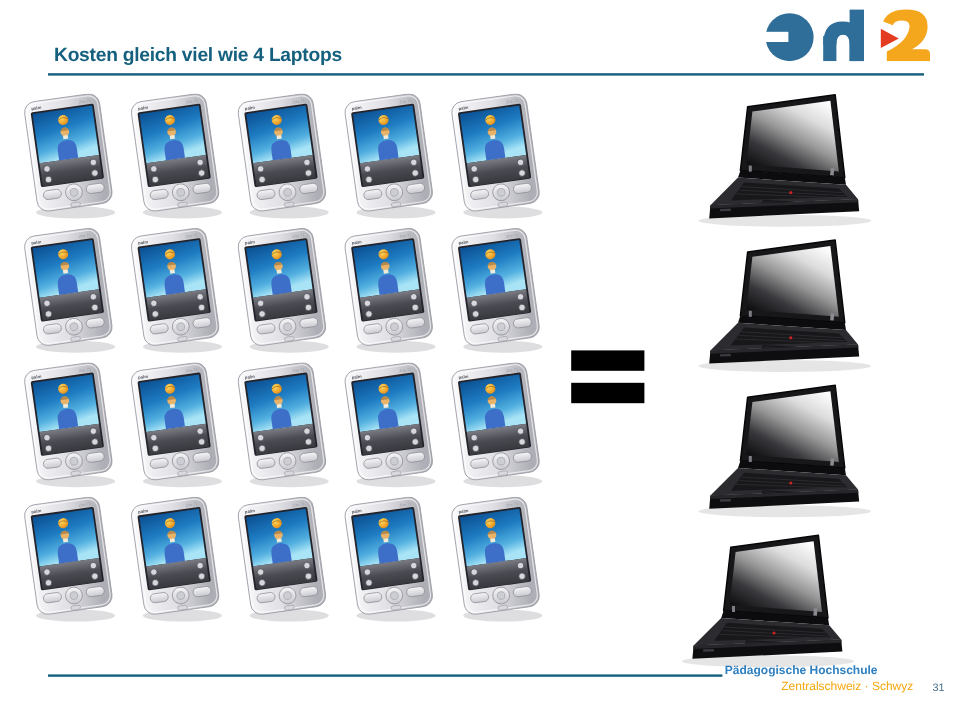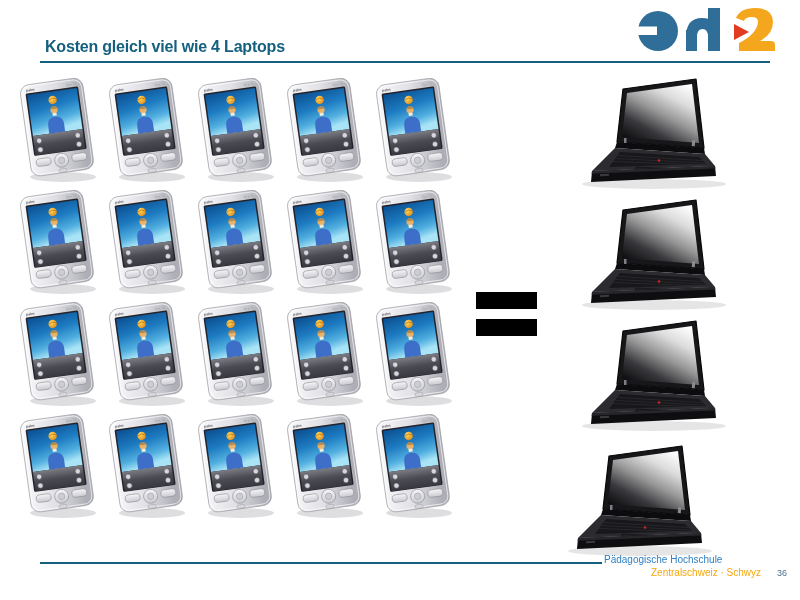--- a/index.html
+++ b/index.html
@@ -24,21 +24,21 @@
   .equals .bar:last-child{margin-bottom:0;}
 
   
   .laptop-stack{position:absolute;left:566px;top:76px;width:182px;display:flex;
                 flex-direction:column;gap:2px;z-index:3;}
   .laptop{width:178px;height:119px;display:block;}
   .laptop-stack .laptop:nth-child(4){transform:translate(-14px,4px);}
 
   
   .footer-rule{position:absolute;left:40px;top:562px;width:562px;height:2px;background:#14607E;z-index:1;}
-  .footer-school{position:absolute;left:604px;top:554px;font-size:10px;font-weight:normal;
+  .footer-school{position:absolute;left:604px;top:554px;font-size:10px;font-weight:bold;
                  color:#2F80C3;white-space:nowrap;z-index:1;}
   .footer-region{position:absolute;left:651px;top:567px;font-size:10px;font-weight:normal;
                  color:#F5A70A;white-space:nowrap;z-index:1;}
   .page-number{position:absolute;left:777px;top:568px;font-size:9px;color:#4A708C;z-index:1;}
 
   .defs-holder{position:absolute;width:0;height:0;overflow:hidden;}
 </style>
 </head>
 <body>
 
@@ -893,15 +893,15 @@
     <polygon points="70,91 96,92.3 98,96.5 69,95.8" fill="#222226" stroke="#0a0a0c" stroke-width="0.5"></polygon>
     <polygon points="26,95 149,90 150,100 25,106" fill="#0E0E10"></polygon>
     <polygon points="26,95 149,90 149.4,92.6 25.6,97.8" fill="#26262B"></polygon>
     <rect x="34" y="98" width="9" height="2" fill="#3A3A40" transform="rotate(-2 38 99)"></rect>
   </svg>
 </div>
 
   <div class="footer-rule"></div>
   <div class="footer-school">Pädagogische Hochschule</div>
   <div class="footer-region">Zentralschweiz · Schwyz</div>
-  <div class="page-number">36</div>
+  <div class="page-number">31</div>
 
 </div>
 
 </body></html>

